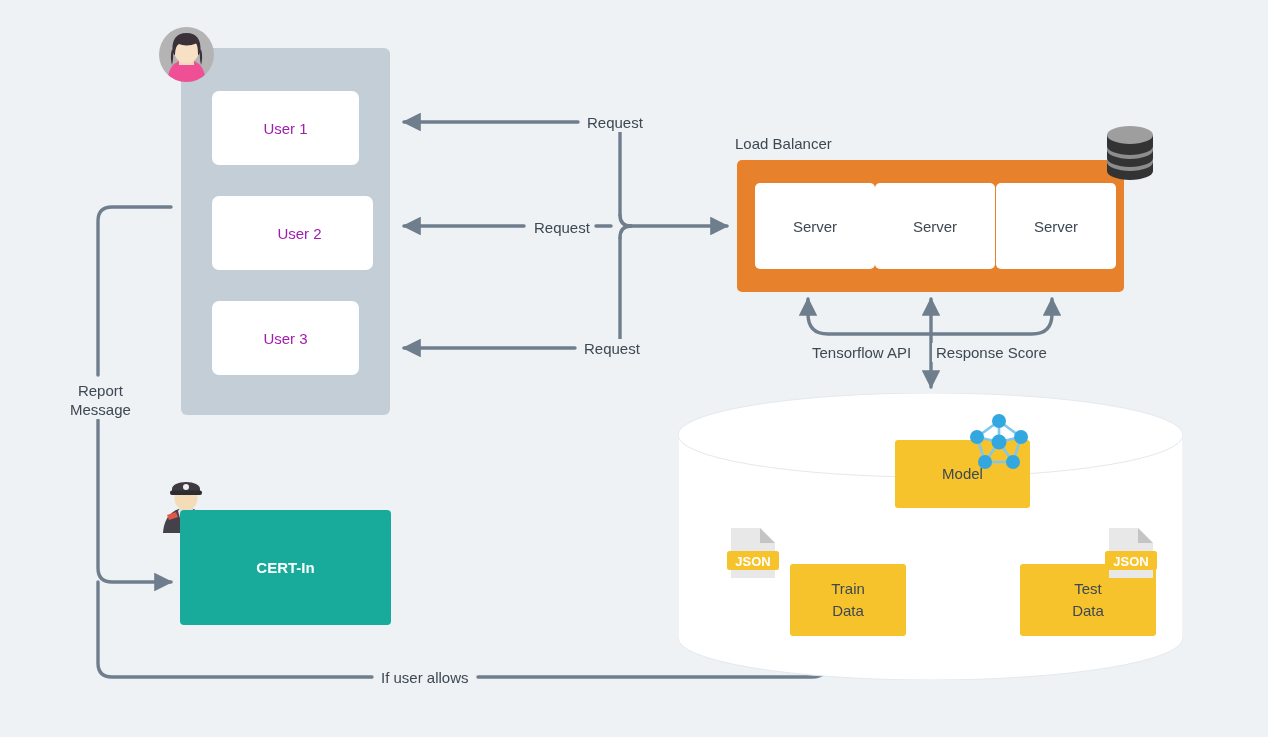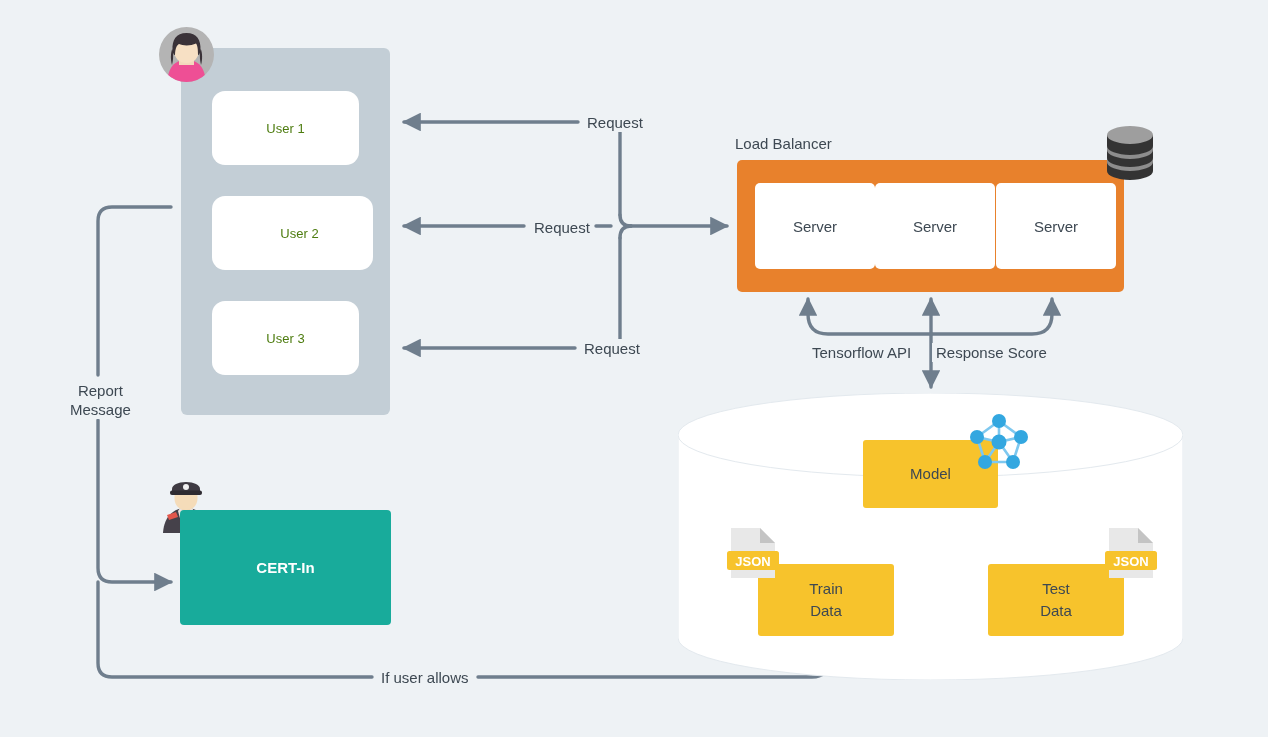--- a/index.html
+++ b/index.html
@@ -42,26 +42,26 @@
     left: 181px; top: 48px;
     width: 209px; height: 367px;
     background: #c3ced6;
     border-radius: 6px;
   }
   .user-box {
     position: absolute;
     left: 31px;
     width: 147px; height: 74px;
     background: #ffffff;
-    border-radius: 13px;
+    border-radius: 7px;
     display: flex;
     align-items: center;
     justify-content: center;
-    color: #4d7c0f;
-    font-size: 13px;
+    color: #a21caf;
+    font-size: 15px;
   }
   #user-box-0 { top: 43px; }
   #user-box-1 { top: 148px; padding-left: 14px; }
   #user-box-2 { top: 253px; }
 
   
   #avatar-user {
     position: absolute;
     left: 159px; top: 27px;
     width: 55px; height: 55px;
@@ -135,23 +135,24 @@
     position: absolute;
     background: #f7c32c;
     border-radius: 3px;
     display: flex;
     align-items: center;
     justify-content: center;
     text-align: center;
     color: #3d4852;
     font-size: 15px;
     line-height: 22px;
+    margin-left: 32px;
   }
   #model-box { left: 863px; top: 440px; width: 135px; height: 68px; }
-  #train-data-box { left: 758px; top: 564px; width: 136px; height: 72px; }
+  #train-data-box { left: 758px; top: 564px; width: 116px; height: 72px; }
   #test-data-box { left: 988px; top: 564px; width: 136px; height: 72px; }
 
   
   #neural-net-icon {
     position: absolute;
     left: 966px; top: 411px;
     width: 66px; height: 62px;
   }
 
   

